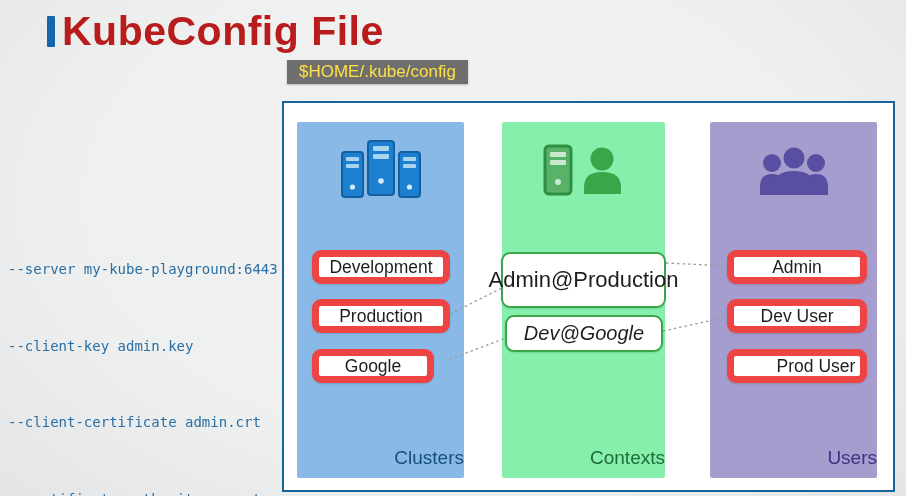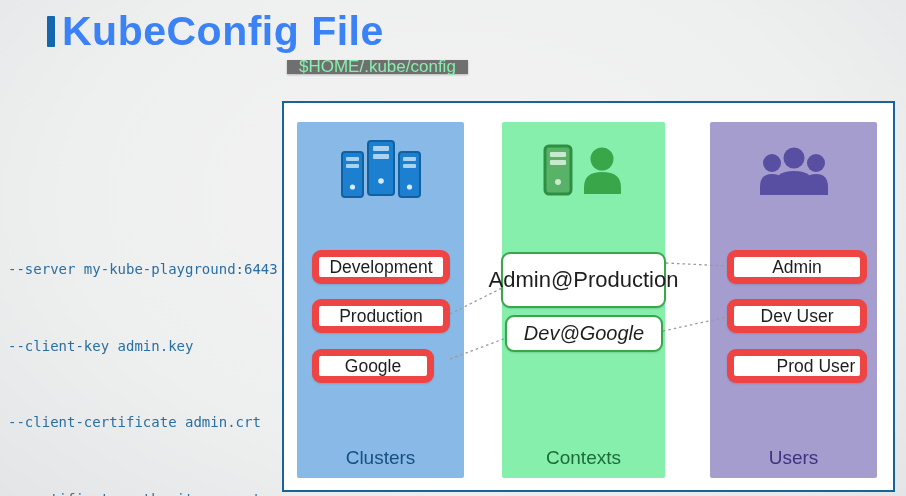--- a/index.html
+++ b/index.html
@@ -8,28 +8,28 @@
     font-family: "Liberation Sans", sans-serif;
     background: radial-gradient(ellipse at 50% 40%, #f3f3f3 0%, #eeefef 60%, #e4e5e6 100%);
     position: relative;
   }
   .stage { position: absolute; left: 0; top: 0; width: 906px; height: 496px; }
 
   
   .title-row { position: absolute; left: 47px; top: 8px; display: flex; align-items: center; }
   .title-accent { width: 8px; height: 31px; background: #1467ad; margin-right: 7px; border-radius: 1px; }
   .page-title {
-    font-size: 41px; font-weight: bold; color: #3b82f6; letter-spacing: 0.5px;
+    font-size: 41px; font-weight: bold; color: #b91c1c; letter-spacing: 0.5px;
     line-height: 46px; white-space: nowrap;
   }
 
   
   .path-badge {
-    position: absolute; left: 287px; top: 60px; height: 14px;
-    background: #6f6f6f; color: #86efac; font-size: 17px;
+    position: absolute; left: 287px; top: 60px; height: 24px;
+    background: #6f6f6f; color: #fde047; font-size: 17px;
     display: flex; align-items: center; padding: 2px 12px;
     box-shadow: 0 1px 2px rgba(0,0,0,0.25);
   }
 
   
   .cli {
     position: absolute; left: 8px; top: 206px;
     font-family: "DejaVu Sans Mono", monospace;
     font-size: 14px; color: #2a6fa4; line-height: 25.5px; white-space: pre;
   }
@@ -41,21 +41,21 @@
   }
 
   
   .col { position: absolute; top: 122px; height: 356px; border-radius: 2px; }
   .col-clusters { left: 297px; width: 167px; background: #88b9e7; }
   .col-contexts { left: 502px; width: 163px; background: #86efac; }
   .col-users    { left: 710px; width: 167px; background: #a49dce; }
 
   .col-label {
     position: absolute; bottom: 9px; left: 0; right: 0;
-    text-align: center; font-size: 19px; font-weight: 500;
+    text-align: right; font-size: 19px; font-weight: 500;
   }
   .col-clusters .col-label { color: #17507d; }
   .col-contexts .col-label { color: #1e6b38; }
   .col-users    .col-label { color: #3e3282; }
 
   .col-icon { position: absolute; top: 0; left: 0; right: 0; display: flex; justify-content: center; }
   .col-clusters .col-icon { top: 17px; }
   .col-contexts .col-icon { top: 22px; }
   .col-users    .col-icon { top: 24px; }
 

